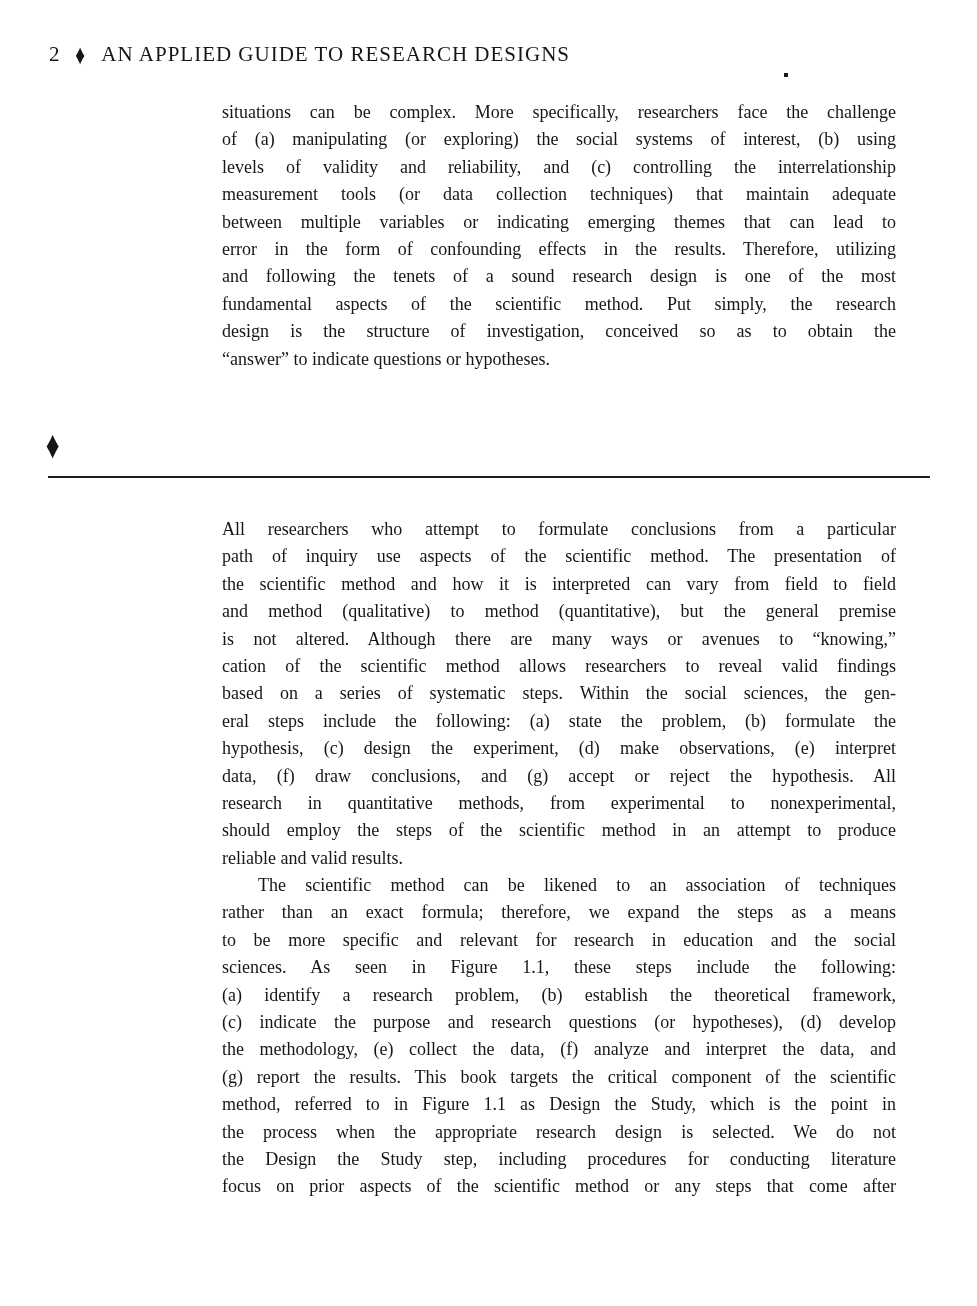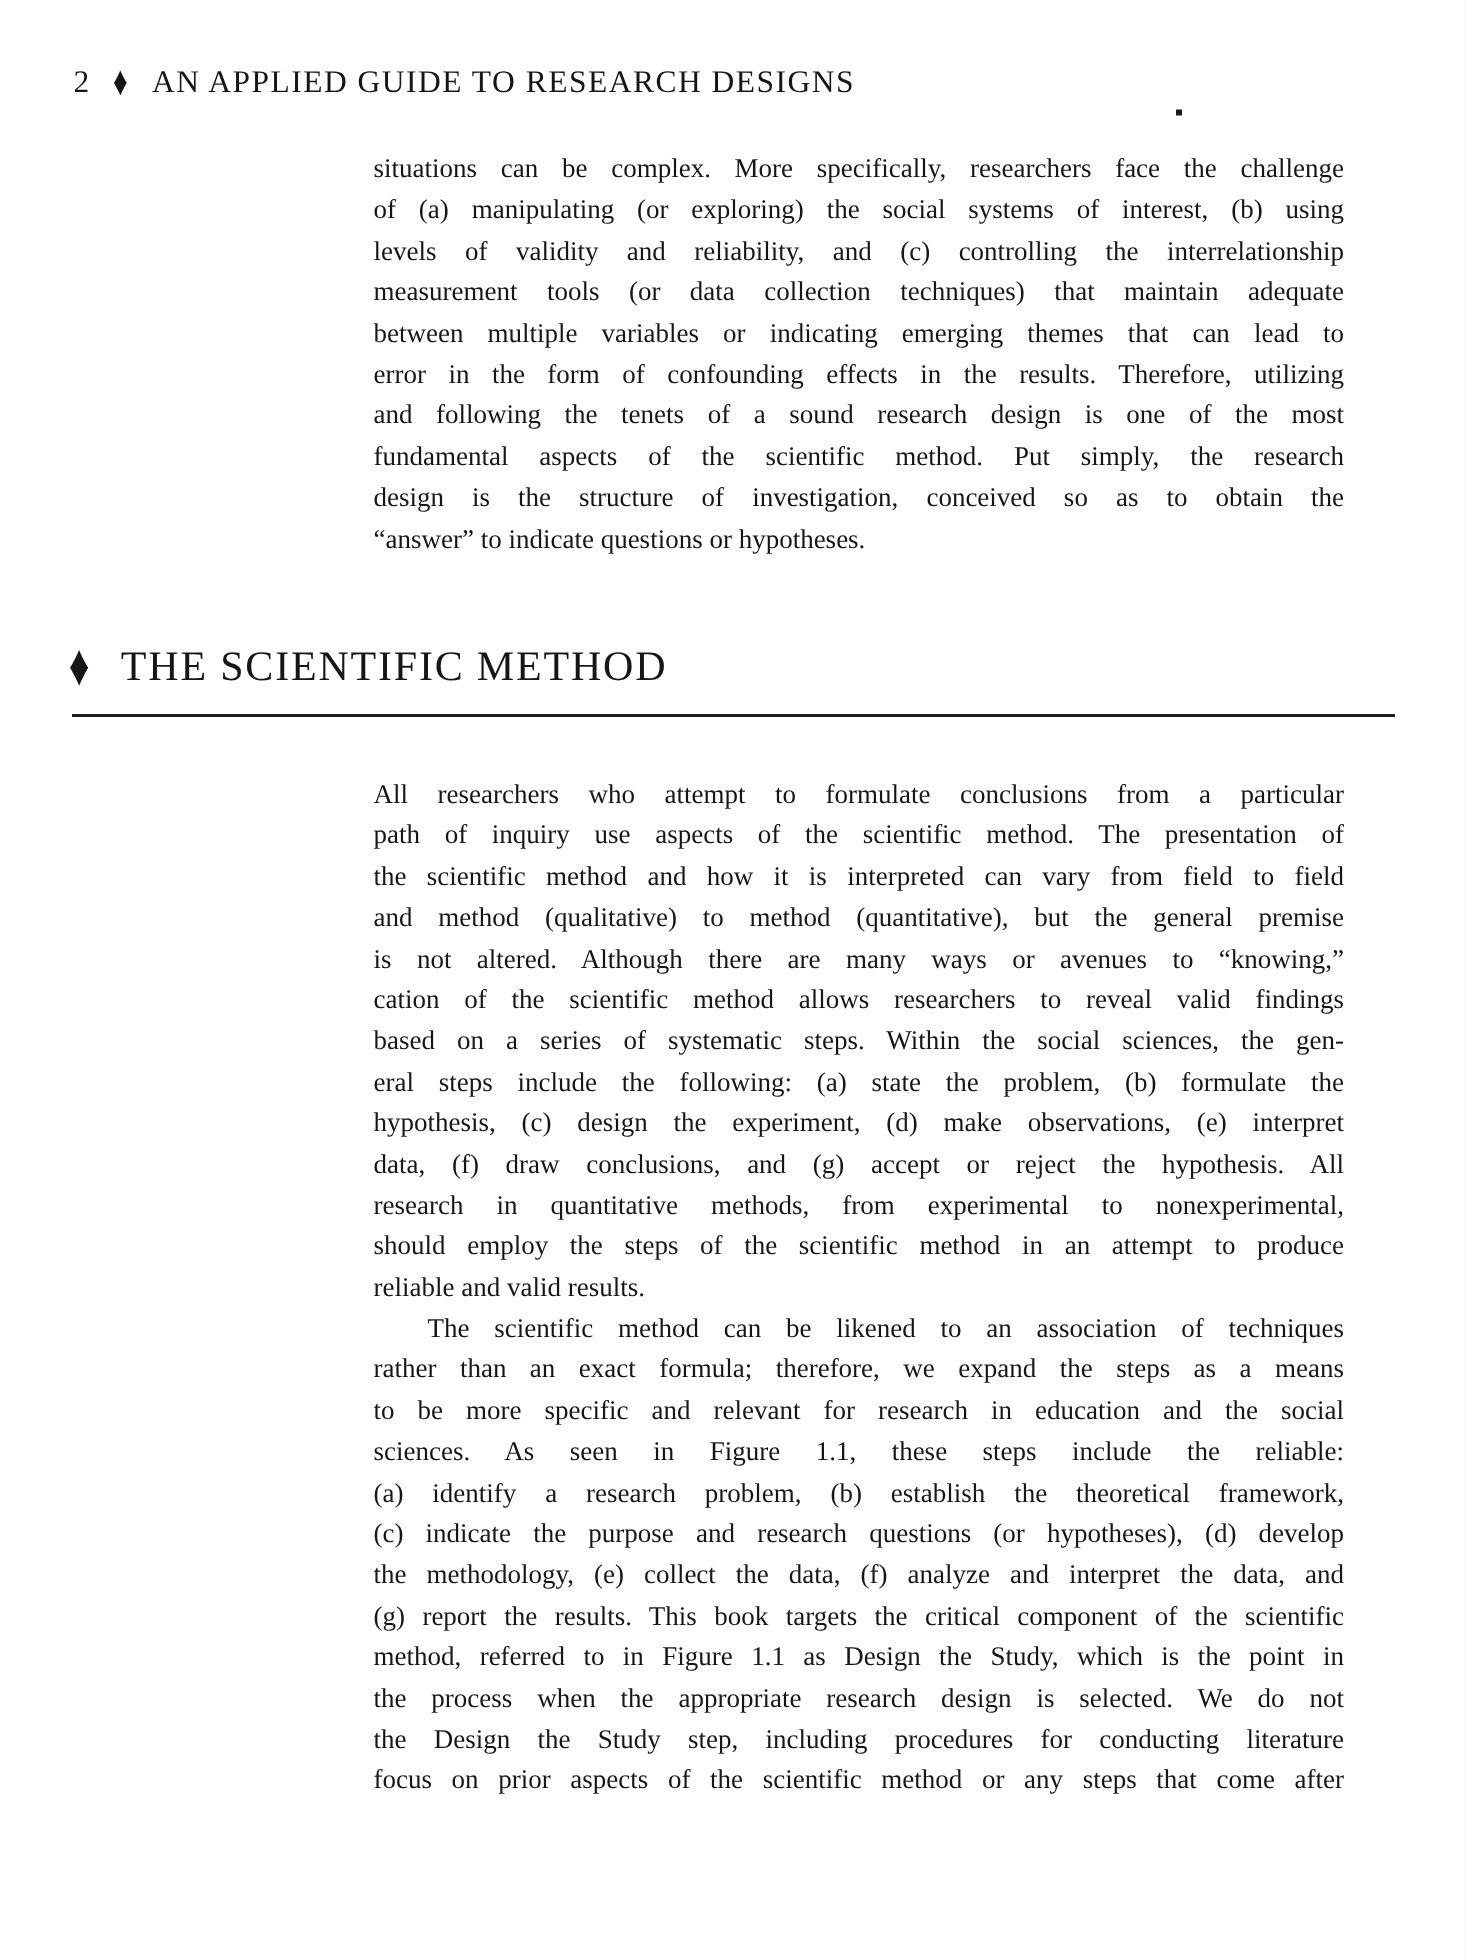--- a/index.html
+++ b/index.html
@@ -55,21 +55,20 @@
   }
   #intro-block { top: 99px; }
   #body-block  { top: 516px; }
   .line {
     height: 27.4px;
     line-height: 27.4px;
     white-space: nowrap;
     text-align: justify;
     text-align-last: justify;
     overflow: hidden;
-    margin-left: 27px;
   }
   .line.flush { text-align-last: left; }
   .line.indent { text-indent: 36px; }
   .it { }
   
   .section-heading {
     position: absolute;
     left: 44px;
     top: 428px;
     width: 888px;
@@ -112,21 +111,20 @@
       <div class="line"><span>between multiple variables or indicating emerging themes that can lead to</span></div>
       <div class="line"><span>error in the form of confounding effects in the results. Therefore, utilizing</span></div>
       <div class="line"><span>and following the tenets of a sound research design is one of the most</span></div>
       <div class="line"><span>fundamental aspects of the scientific method. Put simply, the research</span></div>
       <div class="line"><span>design is the structure of investigation, conceived so as to obtain the</span></div>
       <div class="line flush"><span>“answer” to indicate questions or hypotheses.</span></div>
     </div>
 
   <h1 class="section-heading">
     <span class="diamond lg">♦</span>
-    <span>THE SCIENTIFIC METHOD</span>
   </h1>
 
   <div class="section-rule"></div>
 
   <div id="body-block" class="text-block">
     <div>
         <div class="line"><span>All researchers who attempt to formulate conclusions from a particular</span></div>
         <div class="line"><span>path of inquiry use aspects of the scientific method. The presentation of</span></div>
         <div class="line"><span>the scientific method and how it is interpreted can vary from field to field</span></div>
         <div class="line"><span>and method (qualitative) to method (quantitative), but the general premise</span></div>
@@ -137,21 +135,21 @@
         <div class="line"><span>hypothesis, (c) design the experiment, (d) make observations, (e) interpret</span></div>
         <div class="line"><span>data, (f) draw conclusions, and (g) accept or reject the hypothesis. All</span></div>
         <div class="line"><span>research in quantitative methods, from experimental to nonexperimental,</span></div>
         <div class="line"><span>should employ the steps of the scientific method in an attempt to produce</span></div>
         <div class="line flush"><span>reliable and valid results.</span></div>
       </div>
     <div>
         <div class="line indent"><span>The scientific method can be likened to an association of techniques</span></div>
         <div class="line"><span>rather than an exact formula; therefore, we expand the steps as a means</span></div>
         <div class="line"><span>to be more specific and relevant for research in education and the social</span></div>
-        <div class="line"><span>sciences. As seen in Figure 1.1, these steps include the reliable:</span></div>
+        <div class="line"><span>sciences. As seen in Figure 1.1, these steps include the following:</span></div>
         <div class="line"><span>(a) identify a research problem, (b) establish the theoretical framework,</span></div>
         <div class="line"><span>(c) indicate the purpose and research questions (or hypotheses), (d) develop</span></div>
         <div class="line"><span>the methodology, (e) collect the data, (f) analyze and interpret the data, and</span></div>
         <div class="line"><span>(g) report the results. This book targets the critical component of the scientific</span></div>
         <div class="line"><span>method, referred to in Figure 1.1 as </span><span class="it">Design the Study</span><span>, which is the point in</span></div>
         <div class="line"><span>the process when the appropriate research design is selected. We do not</span></div>
         <div class="line"><span>the Design the Study step, including procedures for conducting literature</span></div>
         <div class="line"><span>focus on prior aspects of the scientific method or any steps that come after</span></div>
       </div>
   </div>

